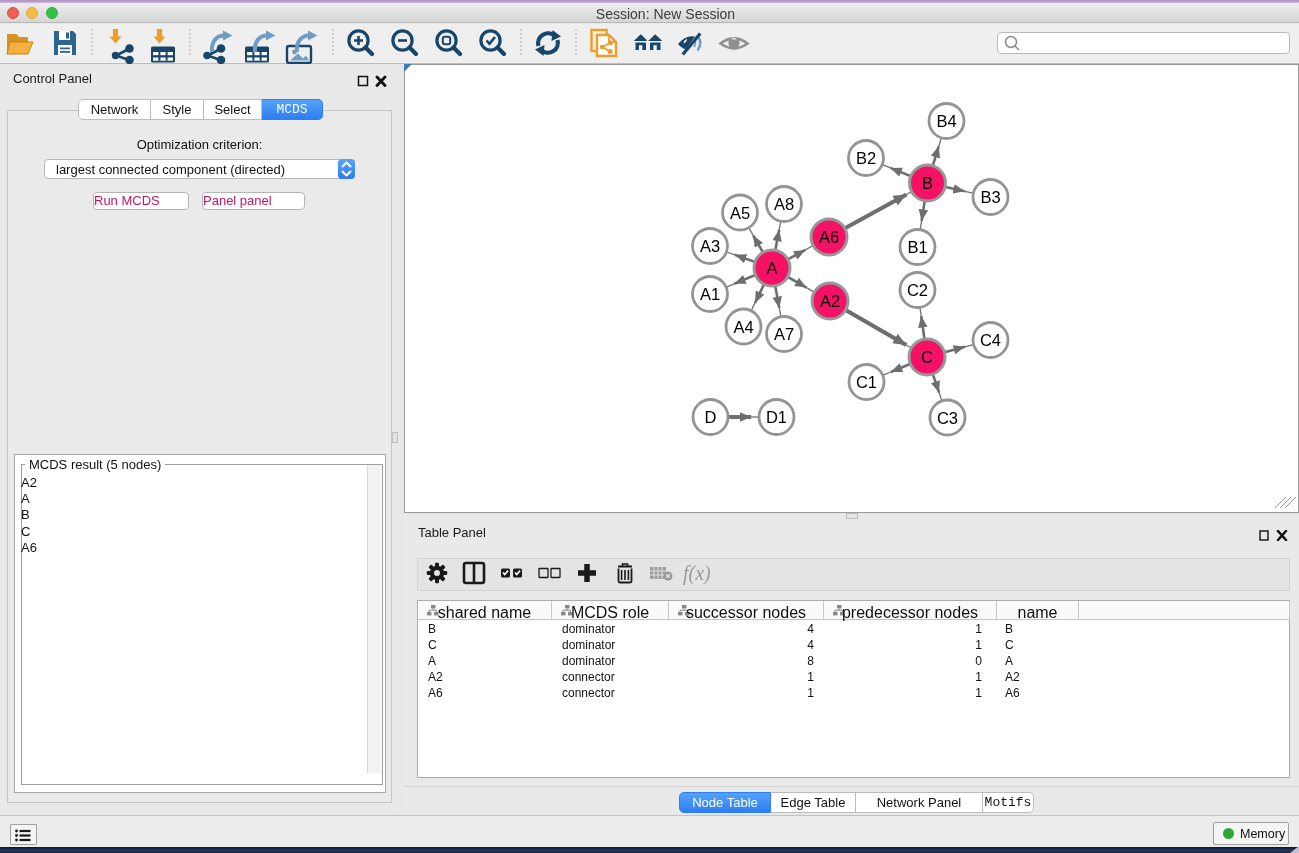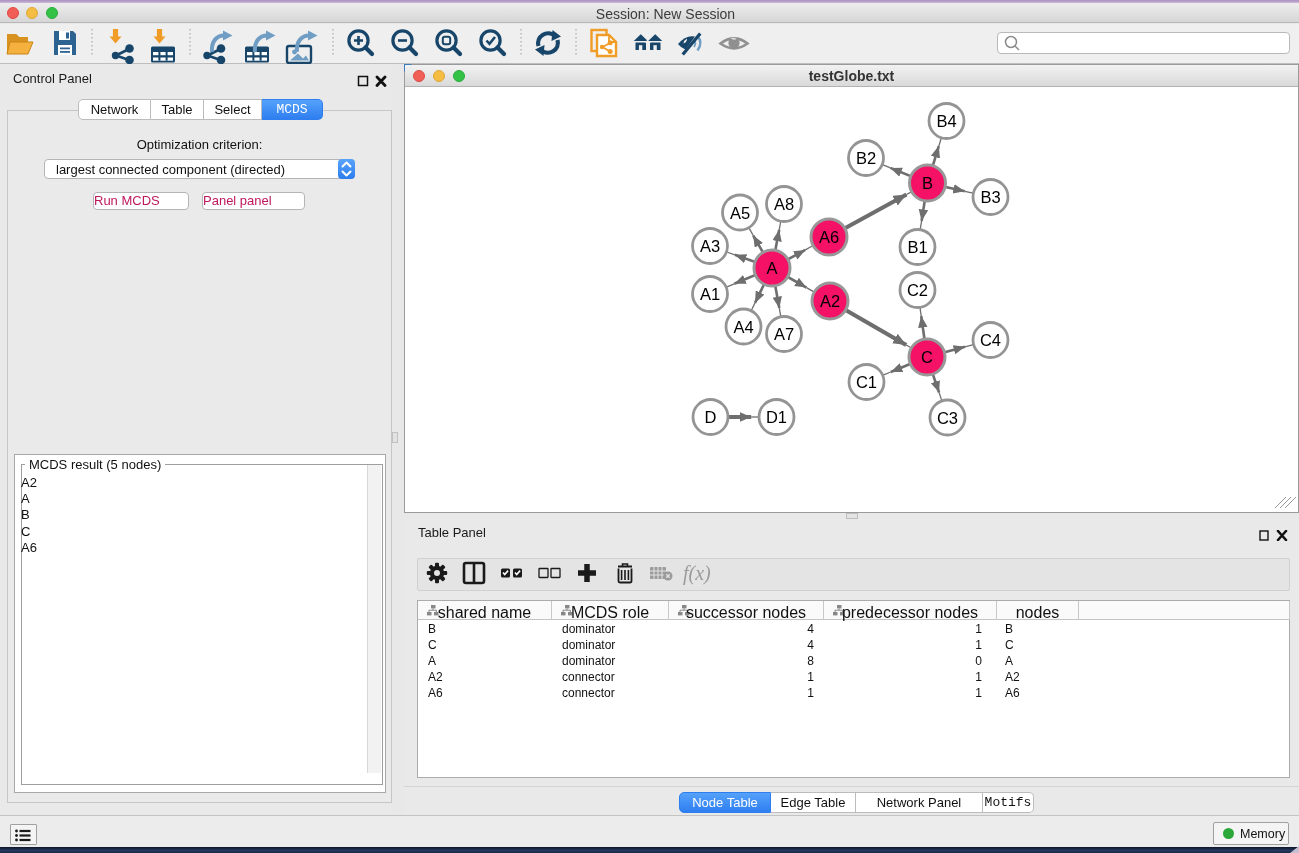--- a/index.html
+++ b/index.html
@@ -203,21 +203,21 @@
 <div class="abs" id="cpanel">
   <div class="hdr">Control Panel</div>
   <div style="position:absolute; left:357px; top:9px;">
     <svg width="31" height="12" viewBox="0 0 31 12">
       <rect x="1.5" y="1.5" width="9" height="9" fill="none" stroke="#111" stroke-width="1.5"></rect>
       <path d="M20 2 L28 10.5 M28 2 L20 10.5" stroke="#111" stroke-width="2.8" stroke-linecap="round"></path>
     </svg>
   </div>
   <div class="segtabs" style="left:78px; top:35px;">
     <div class="seg" style="width:73px;">Network</div>
-    <div class="seg" style="width:53px;">Table</div>
+    <div class="seg" style="width:53px;">Style</div>
     <div class="seg" style="width:58px;">Select</div>
     <div class="seg sel" style="width:61px;">MCDS</div>
   </div>
   <div id="cpbox">
     <div id="optlabel">Optimization criterion:</div>
     <div id="dropdown">largest connected component (directed)
       <div class="stepper"><svg width="17" height="20" viewBox="0 0 17 20">
             <path d="M4.5,7.5 L8.5,3.5 L12.5,7.5" stroke="#fff" stroke-width="2" fill="none" stroke-linecap="round" stroke-linejoin="round"></path>
             <path d="M4.5,12.5 L8.5,16.5 L12.5,12.5" stroke="#fff" stroke-width="2" fill="none" stroke-linecap="round" stroke-linejoin="round"></path>
           </svg></div>
@@ -231,26 +231,20 @@
       <div id="resultlist">A2<br>A<br>B<br>C<br>A6</div>
       <div id="rscroll"></div>
     </div>
   </div>
 </div>
 
 <div class="abs" id="netwin">
   <svg style="position:absolute;left:-1px;top:-1px" width="8" height="8">
       <path d="M0,0 L8,0 L0,8 z" fill="#3e7cc0"></path>
     </svg>
-  <div id="nettitle">
-    <div class="tl" style="left:8px;top:5px;width:12px;height:12px;background:#f15e56;border:1px solid #dd4a43;"></div>
-    <div class="tl" style="left:28px;top:5px;width:12px;height:12px;background:#f5bd42;border:1px solid #e0a63a;"></div>
-    <div class="tl" style="left:48px;top:5px;width:12px;height:12px;background:#33c146;border:1px solid #2aad3c;"></div>
-    <div class="t">testGlobe.txt</div>
-  </div>
 <svg id="graph" style="position:absolute;left:0;top:22px;" width="893" height="424" viewBox="0 0 893 424">
 <defs>
 <marker id="arr" markerUnits="userSpaceOnUse" markerWidth="13" markerHeight="11" refX="11.5" refY="4.75" orient="auto">
           <path d="M0,0 L11.5,4.75 L0,9.5 z" fill="#6e6e6e"></path>
         </marker>
 <marker id="arrT" markerUnits="userSpaceOnUse" markerWidth="15" markerHeight="12" refX="13" refY="5.5" orient="auto">
           <path d="M0,0 L13,5.5 L0,11 z" fill="#6e6e6e"></path>
         </marker>
 </defs>
 <line x1="348.1" y1="148.3" x2="343.9" y2="140.9" stroke="#6e6e6e" stroke-width="1.3"></line>
@@ -435,21 +429,21 @@
             <g fill="#888">
               <rect x="4" y="0" width="4.5" height="3.4"></rect>
               <rect x="0" y="7" width="4.5" height="3.4"></rect>
               <rect x="7" y="7" width="4.5" height="3.4"></rect>
               <path d="M6,3.4 L6,5.2 M2,7 L2,5.2 L9.4,5.2 L9.4,7" stroke="#888" fill="none" stroke-width="1"></path>
             </g>
           </svg>
           <div class="txt">predecessor nodes</div>
         </div>
         <div class="hcell" style="left:579px;width:82px;">
-          <div class="txt">nodes</div>
+          <div class="txt">name</div>
         </div>
         <div class="hcell" style="left:661px;width:211px;">
           <div class="txt"></div>
         </div>
     </div>
 <div class="trow" style="left:10px;top:20px;width:120px;">B</div>
       <div class="trow" style="left:144px;top:20px;width:100px;">dominator</div>
       <div class="trow" style="left:260px;top:20px;width:136px;text-align:right;">4</div>
       <div class="trow" style="left:420px;top:20px;width:144px;text-align:right;">1</div>
       <div class="trow" style="left:587px;top:20px;width:70px;">B</div>

